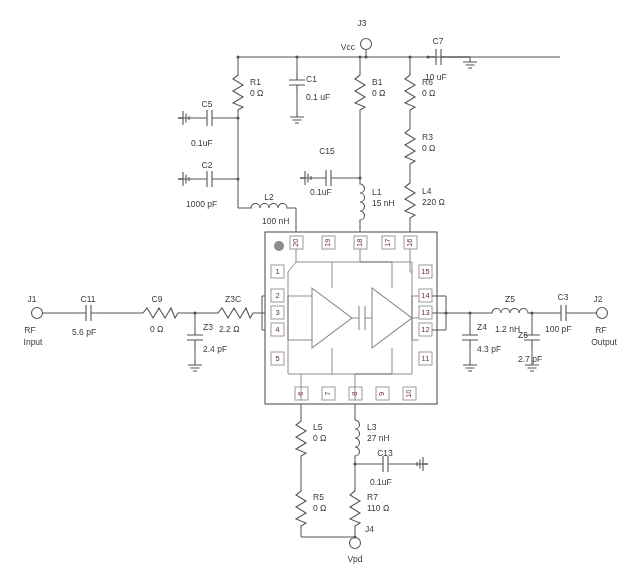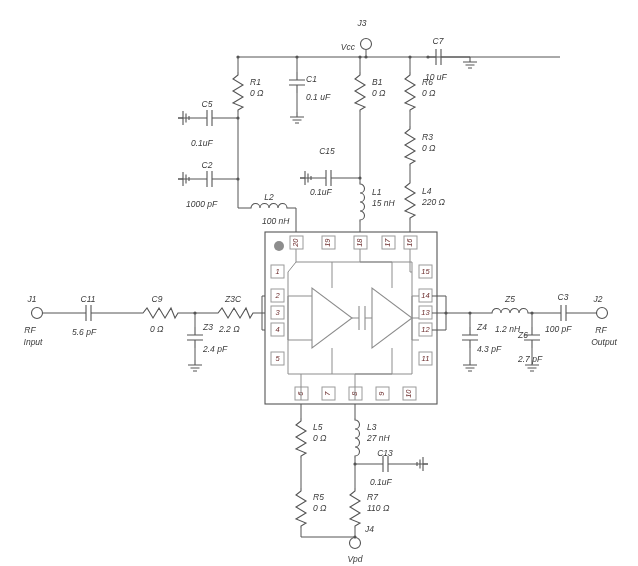--- a/index.html
+++ b/index.html
@@ -10,21 +10,20 @@
   body {
     width: 638px;
     height: 566px;
     font-family: "Liberation Sans", sans-serif;
     overflow: hidden;
   }
   #schematic-root {
     position: relative;
     width: 638px;
     height: 566px;
-    font-style: italic;
   }
   svg.sch {
     display: block;
     width: 638px;
     height: 566px;
   }
   .wire {
     stroke: #555555;
     stroke-width: 1;
     fill: none;

